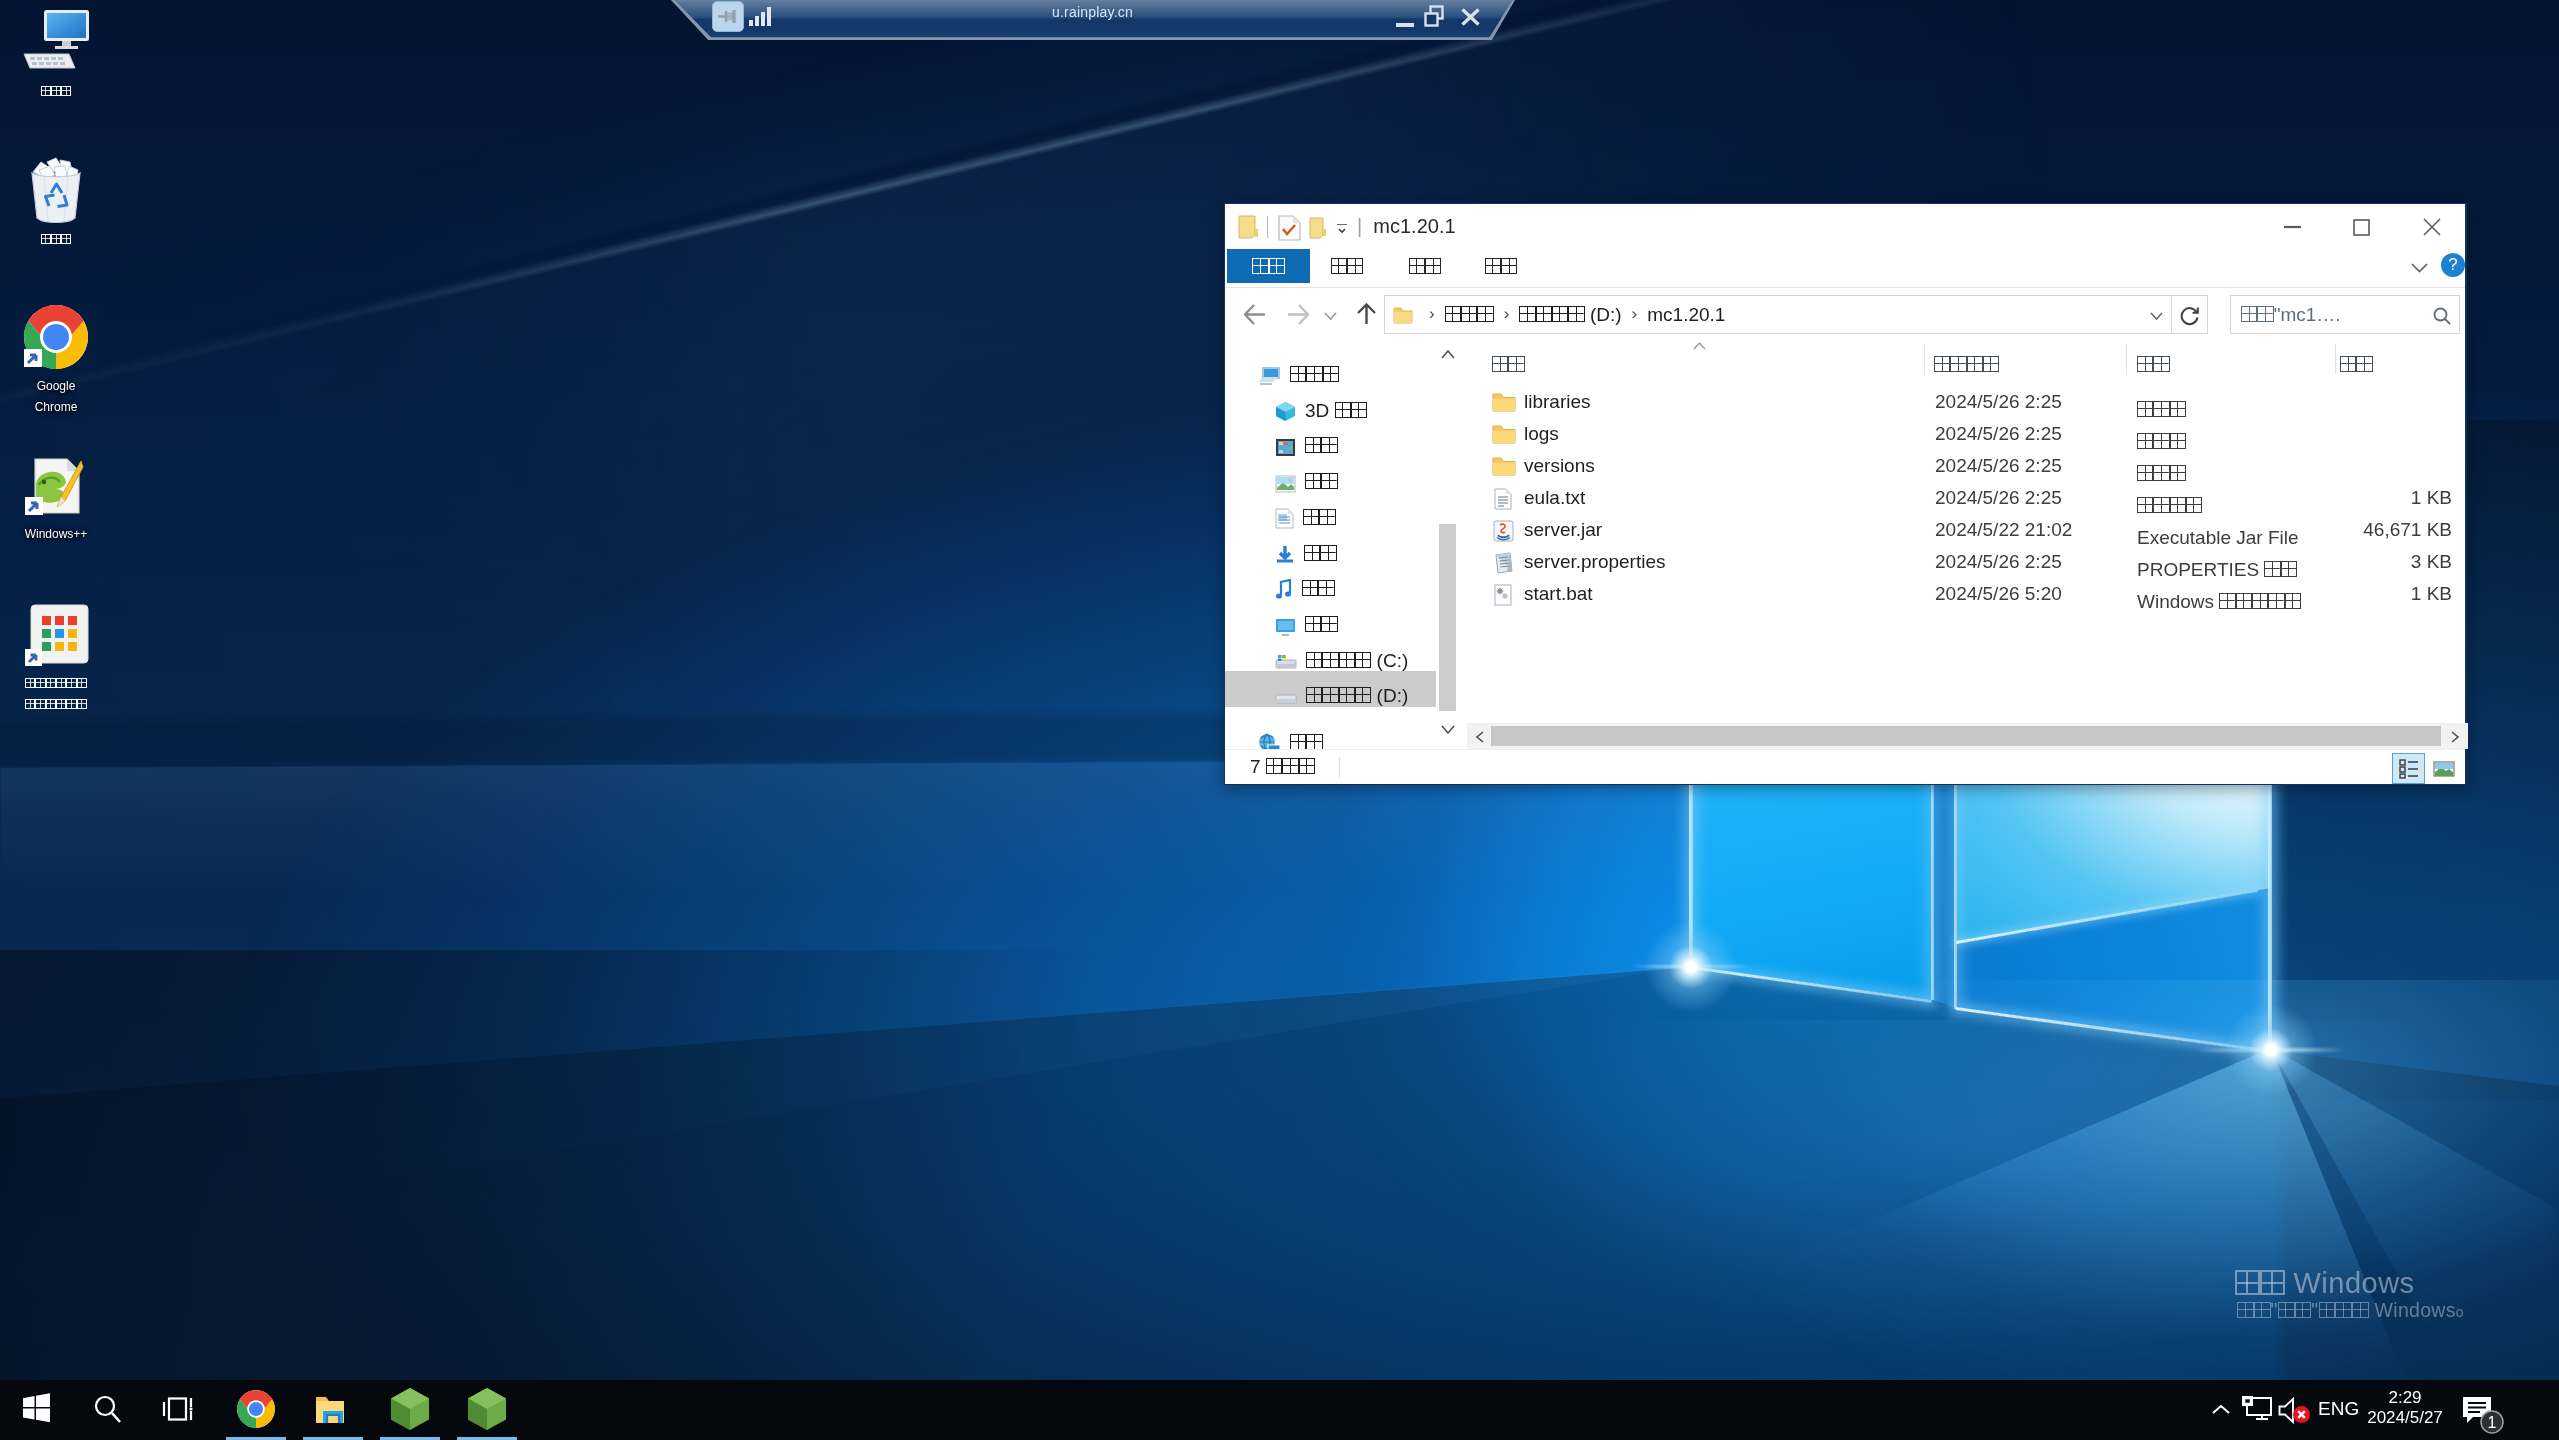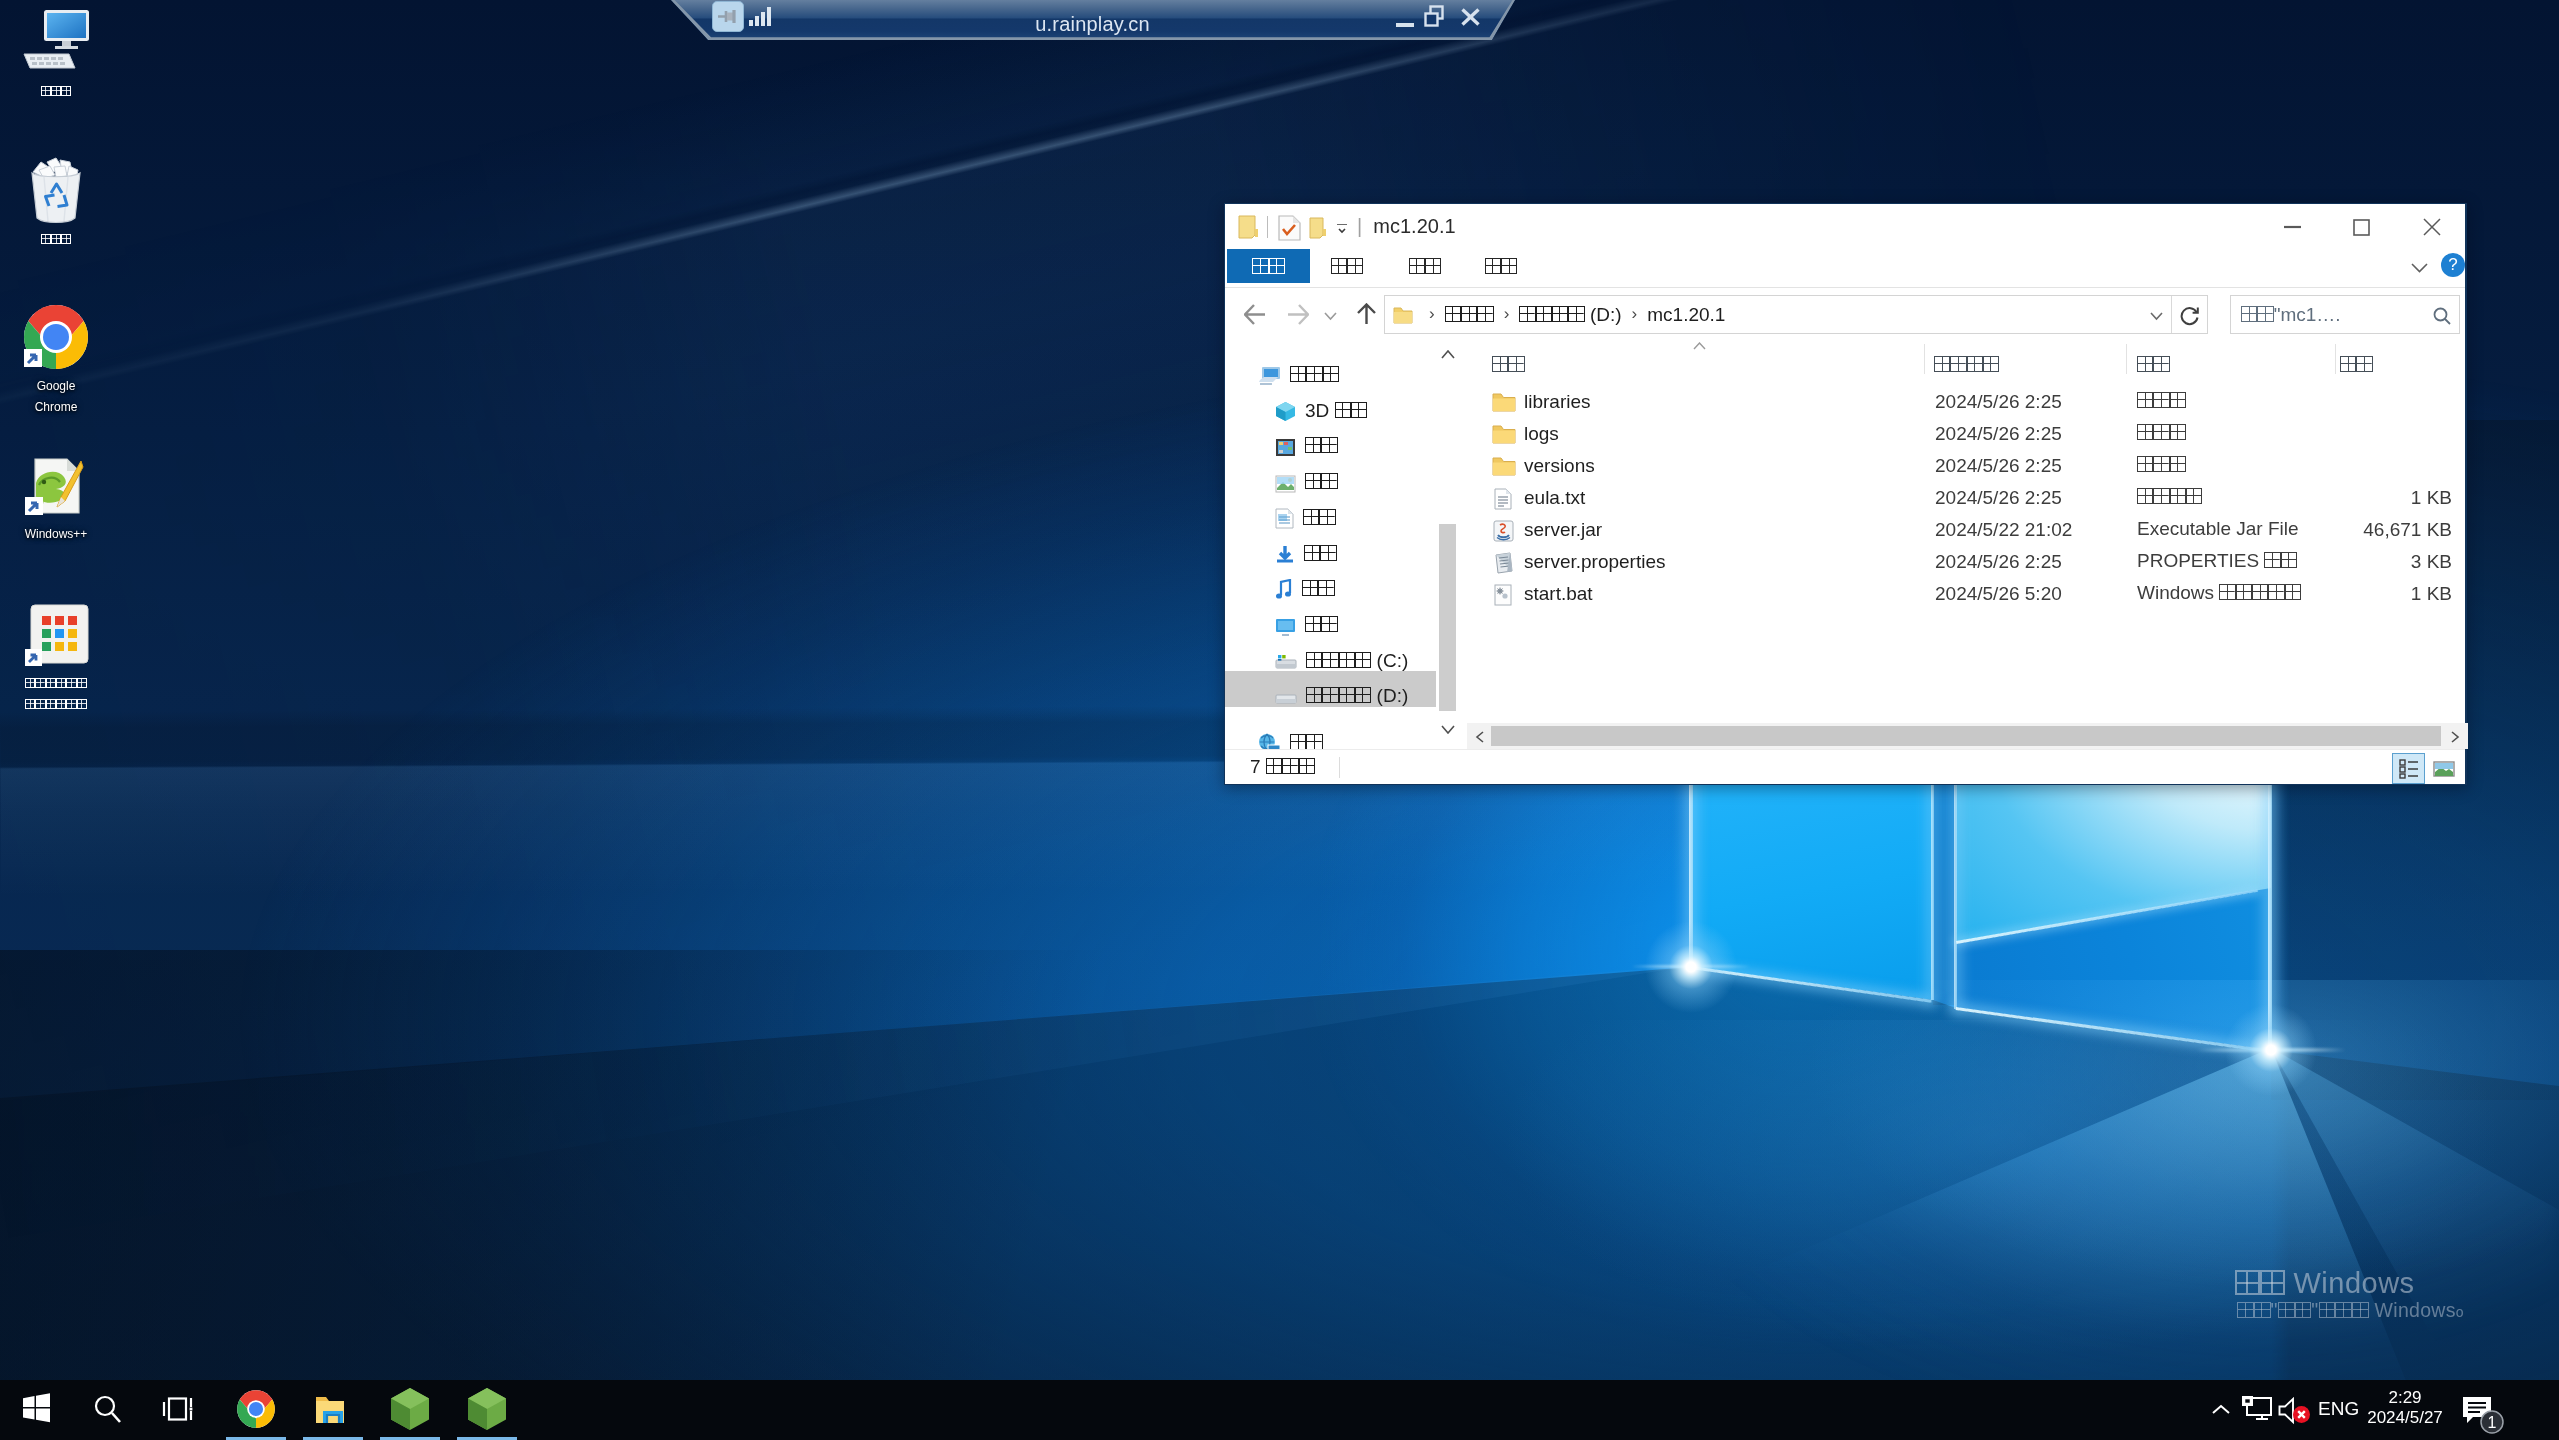--- a/index.html
+++ b/index.html
@@ -72,21 +72,21 @@
 
 #wm1{left:2235px;top:1267px;font-size:29px;letter-spacing:.5px;color:rgba(200,210,220,.55)}
 #wm2{left:2237px;top:1299px;font-size:19.5px;letter-spacing:.3px;color:rgba(200,210,220,.48)}
 
 #rdp{left:655px;top:0;width:875px;height:40px;
  clip-path:polygon(16px 0,860px 0,837px 40px,53px 40px);
  background:linear-gradient(180deg,#647f9f 0%,#49688e 20%,#274d7d 44%,#133768 48%,#14386b 78%,#1b4173 93%,#2c517f 100%)}
 #rdp .edge{position:absolute;left:0;top:0;width:100%;height:100%;background:#8496a9;
  clip-path:polygon(16px 0,19.5px 0,56px 37.2px,834.5px 37.2px,857.5px 0,860px 0,837px 40px,53px 40px)}
 #pinbtn{left:57px;top:1px;width:32px;height:31px;border-radius:5px;background:#b9d6ec;border:1px solid #8fb6d4}
-#rdptitle{left:0;top:12px;width:875px;height:24px;display:flex;align-items:center;justify-content:center;color:#dce6f2;font-size:20px;letter-spacing:.2px}
+#rdptitle{left:0;top:0;width:875px;height:24px;display:flex;align-items:center;justify-content:center;color:#dce6f2;font-size:14px;letter-spacing:.2px}
 #rdpmin{left:741px;top:23px;width:18px;height:4px;background:#d7e2ee}
 #rdpclose{left:806px;top:8px;width:19px;height:18px}
 
 .dico{position:absolute;width:112px;text-align:center;color:#fff}
 .dico .lab{margin-top:5px;font-size:12px;line-height:21px;text-shadow:0 1px 3px rgba(0,0,0,.95),0 0 6px rgba(0,0,0,.8)}
 .dico svg{display:block;margin:0 auto}
 
 #taskbar{left:0;top:1380px;width:2559px;height:60px;background:#05080d}
 .tbico{position:absolute;top:0;width:60px;height:57px;display:flex;align-items:center;justify-content:center}
 .runbar{position:absolute;top:57px;height:3px;width:60px;background:#7ab8e8}
@@ -107,21 +107,21 @@
 .nitem{position:absolute;left:0;width:211px;height:36px;display:flex;align-items:flex-end}
 .nitem svg{margin-right:9px}
 #vscr{position:absolute;left:211px;top:138px;width:24px;height:400px;color:#505050}
 #filepane{position:absolute;left:242px;top:138px;width:1001px;height:381px;overflow:hidden}
 .hdr{position:absolute;top:4px;height:28px;color:#454e57;display:flex;align-items:center}
 .hsep{position:absolute;top:2px;height:30px;width:1px;background:#e2e2e2}
 .frow{position:absolute;left:0;width:100%;height:32px}
 .fi{position:absolute;top:5px}
 .fname{position:absolute;left:57px;top:4px;color:#1f1f1f}
 .fdate{position:absolute;left:468px;top:4px;color:#3d3d3d}
-.ftype{position:absolute;left:670px;top:3px;color:#3d3d3d}
+.ftype{position:absolute;left:670px;top:12px;color:#3d3d3d}
 .fsize{position:absolute;right:16px;top:4px;color:#3d3d3d}
 #hscr{position:absolute;left:242px;top:519px;width:1001px;height:26px;background:#f2f2f2;color:#505050}
 #status{position:absolute;left:0;top:545px;width:100%;height:35px;border-top:1px solid #ececec}
 .vbtn{position:absolute;top:3px;width:33px;height:31px;display:flex;align-items:center;justify-content:center}
 </style></head>
 <body>
 <div id="screen">
   <div id="wall"></div>
   <div id="beams"></div>
   <div id="wallglow1"></div>

